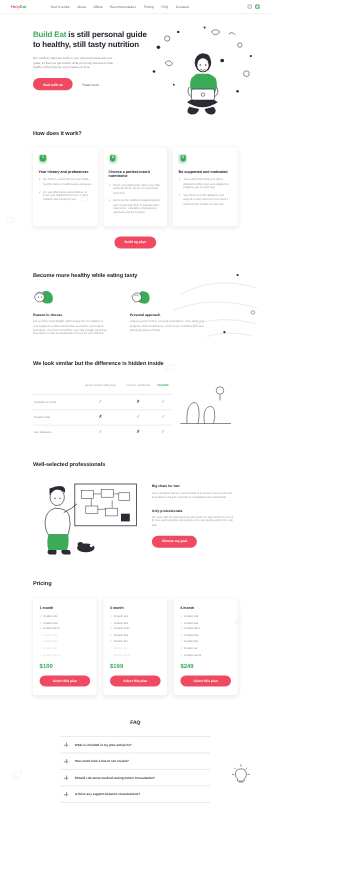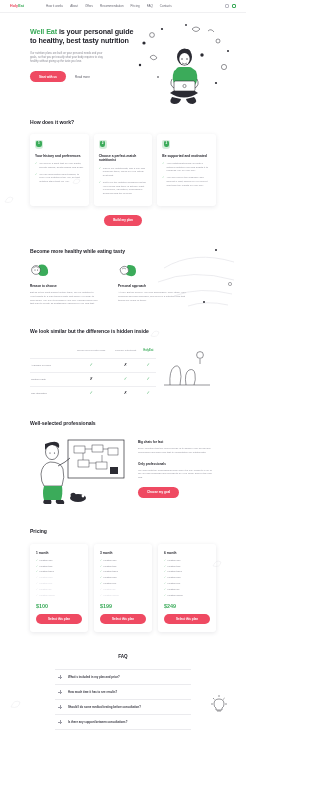--- a/index.html
+++ b/index.html
@@ -182,21 +182,21 @@
       <span>FAQ</span>
       <span>Contacts</span>
     </div>
     <div class="nav-right">
       <span class="n-ico"></span>
       <span class="n-ico green"></span>
     </div>
   </div>
 
   <div class="hero">
-    <h1><span class="hl">Well Eat</span><span> is your personal guide to healthy, best tasty nutrition</span></h1>
+    <h1><span class="hl">Build Eat</span><span> is still personal guide to healthy, still tasty nutrition</span></h1>
     <p>Our nutrition plans are built on your personal needs and your goals, so that you get exactly what your body requires to stay healthy without giving up the taste you love.</p>
     <div class="hero-cta">
       <button class="btn-red">Start with us</button>
       <span class="link-plain">Read more</span>
     </div>
     <svg class="hero-art" viewBox="0 0 108 88">
       <g stroke="#2b2b33" stroke-width="0.5" fill="none">
         <circle cx="20" cy="14" r="2.4"></circle>
           <circle cx="86" cy="20" r="2"></circle>
         <path d="M60 8 q4 -4 8 0 q-4 5 -8 0z"></path>

